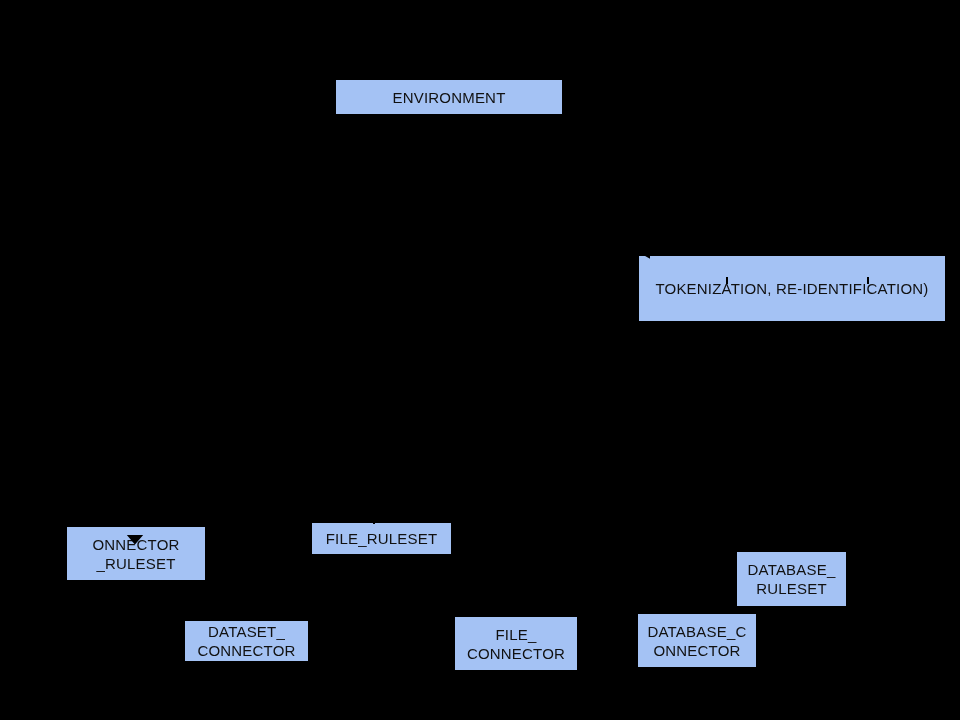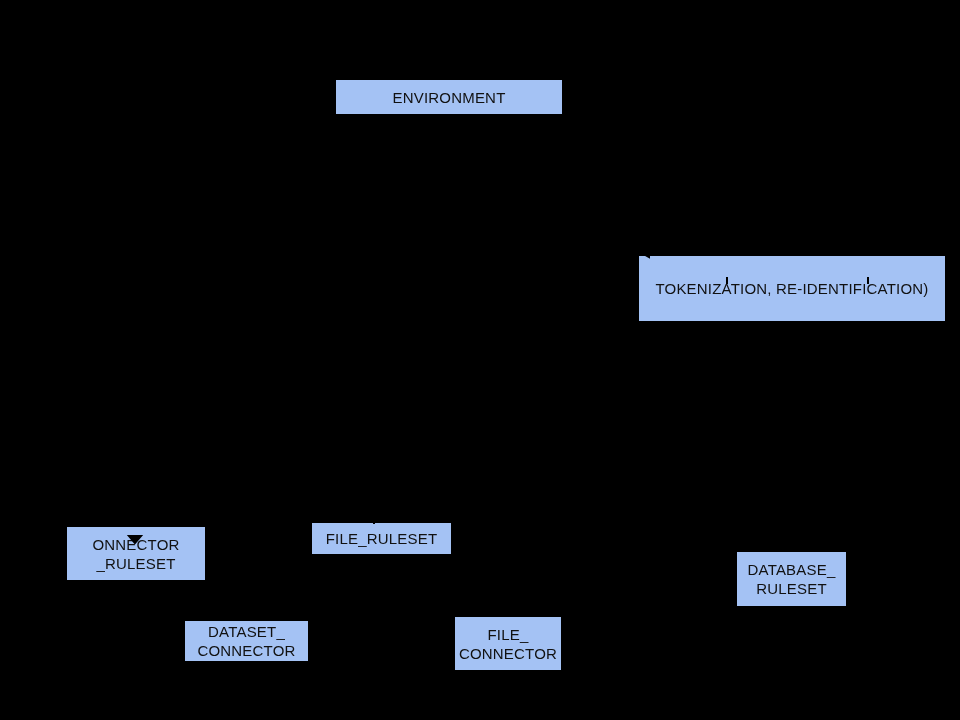--- a/index.html
+++ b/index.html
@@ -36,21 +36,21 @@
   
   .node{z-index:0;}
   .nline{display:block;white-space:nowrap;}
   .note{display:block;font-size:11px;line-height:15px;margin-top:1px;white-space:nowrap;}
   #env {left:336px;top:42px; width:226px;height:34px;}
   #job {left:639px;top:218px;width:306px;height:65px;}
   #dsr {left:67px; top:489px;width:138px;height:53px;}
   #fr  {left:312px;top:485px;width:139px;height:31px;}
   #dbr {left:737px;top:514px;width:109px;height:54px;}
   #dsc {left:185px;top:583px;width:123px;height:40px;}
-  #fc  {left:455px;top:579px;width:106px;height:53px;}
+  #fc  {left:455px;top:579px;width:122px;height:53px;}
   #dbc {left:638px;top:576px;width:118px;height:53px;}
 </style>
 </head>
 <body>
 
 <div class="canvas">
 
   <div class="node" id="env">
     <span class="nline">ENVIRONMENT</span>
   </div>
@@ -76,20 +76,24 @@
   <div class="node" id="dsc">
     <span class="nline">DATASET_</span>
     <span class="nline">CONNECTOR</span>
   </div>
 
   <div class="node" id="fc">
     <span class="nline">FILE_</span>
     <span class="nline">CONNECTOR</span>
   </div>
 
+  <div class="node" id="dbc">
+    <span class="nline">DATABASE_C</span>
+    <span class="nline">ONNECTOR</span>
+  </div>
 
   <svg class="stub-layer" width="960" height="720" viewBox="0 0 960 720" xmlns="http://www.w3.org/2000/svg">
     <g stroke="#000000" stroke-width="2" fill="#000000">
 
       <line x1="447" y1="69" x2="447" y2="77"></line>
       <line x1="441" y1="74" x2="454" y2="74"></line>
 
       <polygon points="640,252 649,247 649,257"></polygon>
 
       <line x1="727" y1="277" x2="727" y2="284"></line>

